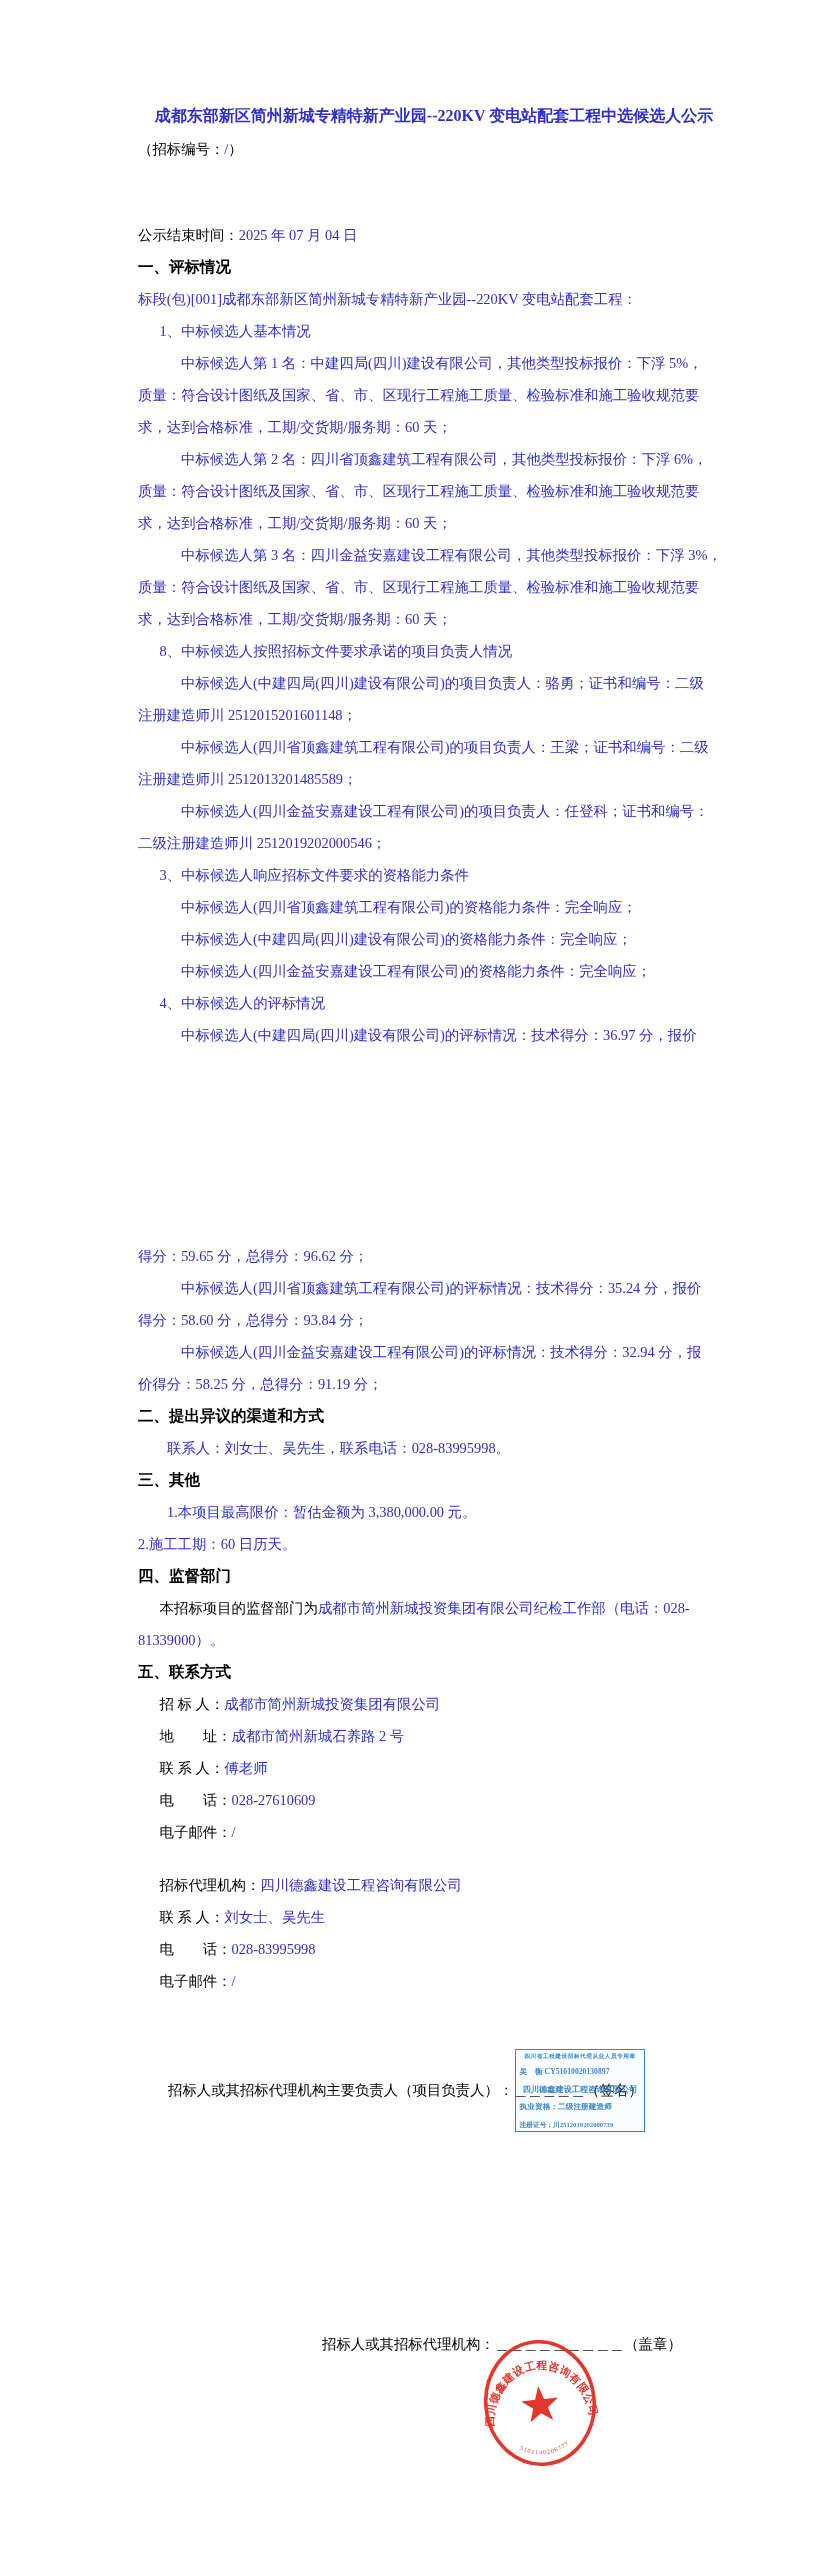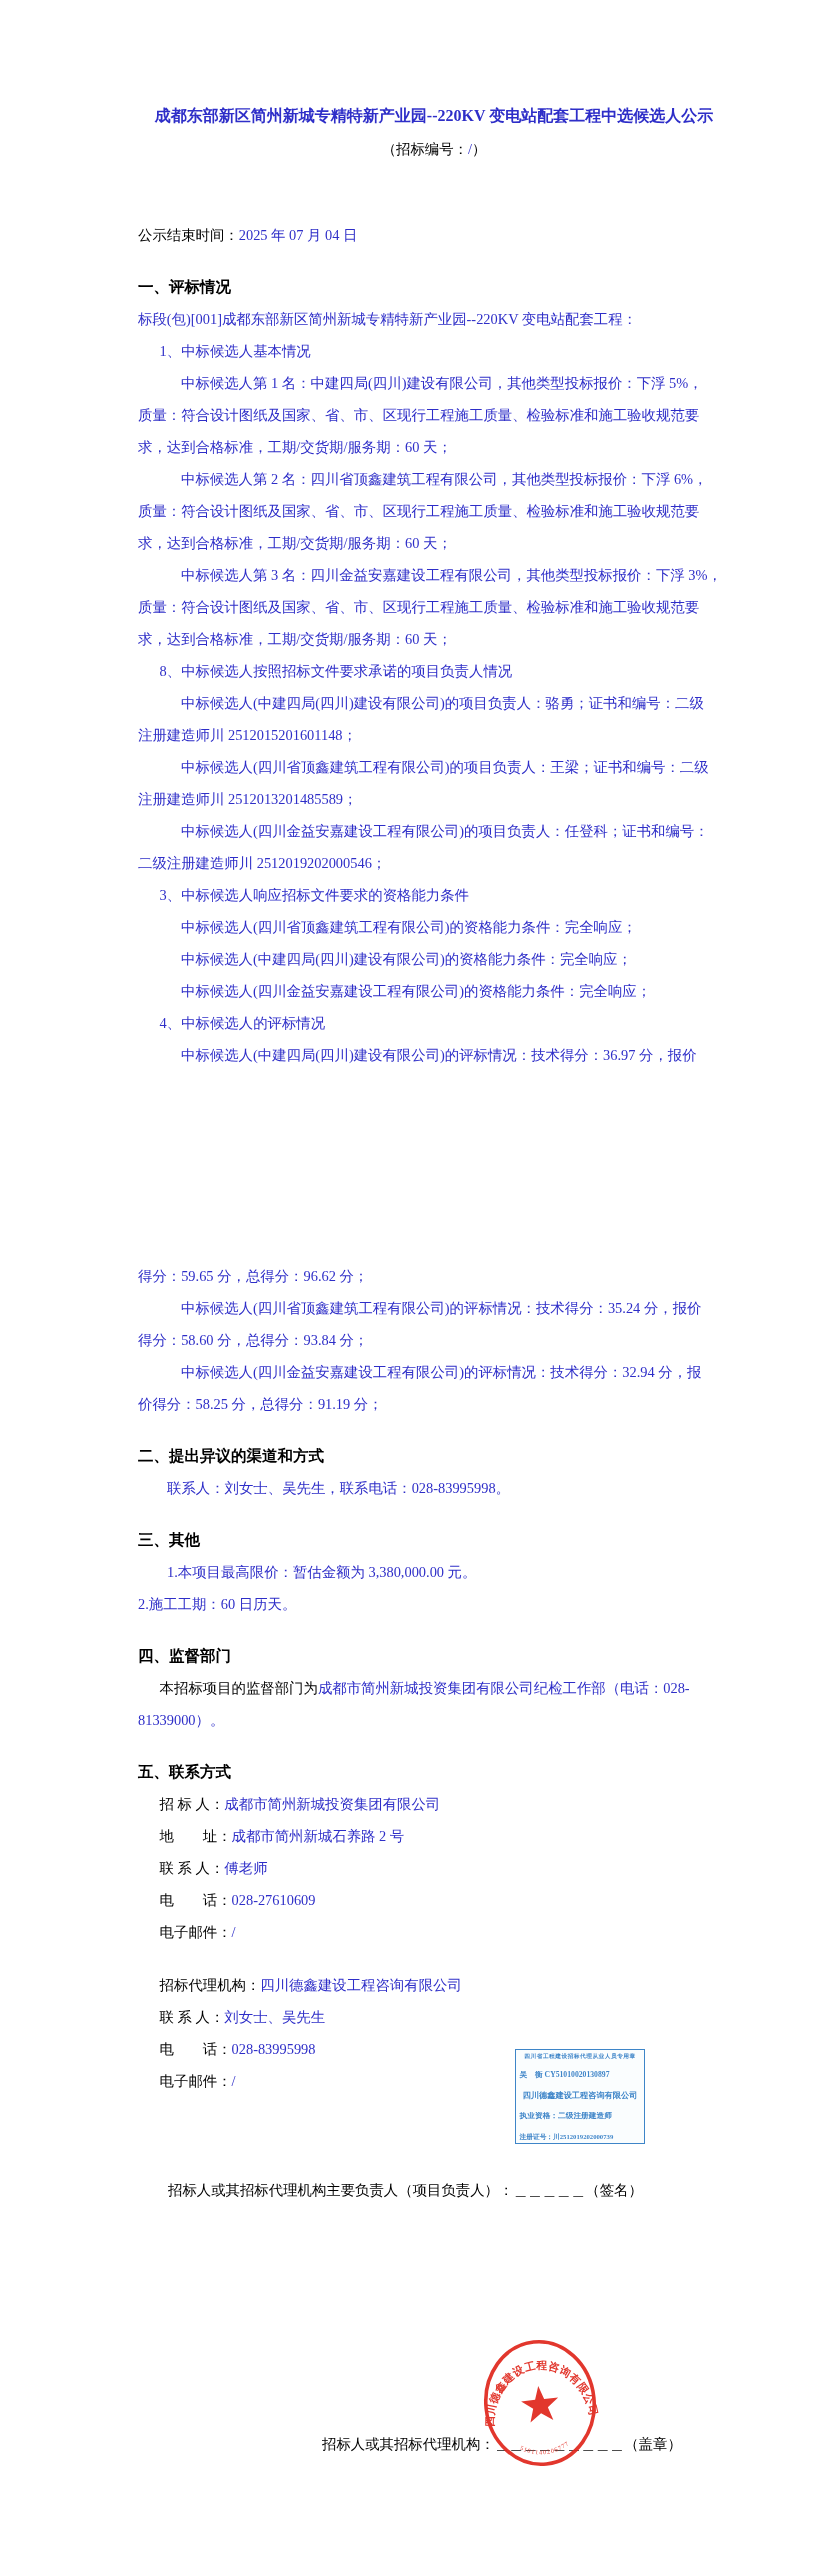--- a/index.html
+++ b/index.html
@@ -8,37 +8,37 @@
     --stamp-blue:#2E7BC4;
     --stamp-red:#E0281E;
   }
   *{margin:0;padding:0;box-sizing:border-box;}
   html,body{background:#ffffff;}
   body{font-family:"Liberation Serif","DejaVu Serif",serif;}
   .page{position:relative;width:818px;height:3468px;background:#ffffff;overflow:hidden;}
   .content{position:absolute;left:16px;top:0;right:0;padding:98px 88px 0 122px;}
   .line{height:32px;line-height:32px;font-size:14.4px;white-space:nowrap;color:var(--black);}
   .title{height:35px;line-height:35px;font-size:16px;font-weight:bold;text-align:center;}
-  .center{text-align:center;}
-  .h{font-size:15.5px;font-weight:bold;margin-top:20px;}
+  .center{}
+  .h{font-size:15.5px;font-weight:bold;}
   .blue{color:var(--blue);}
   .black{color:var(--black);}
   .ind-42{padding-left:21.6px;}
   .ind-56{padding-left:29px;}
   .ind-58{padding-left:30px;}
   .ind-84{padding-left:43px;}
   .ind-358{padding-left:184px;}
   .sp-a{height:54px;}
   .sp-page{height:189px;}
   .sp-agency{height:20.6px;}
   .sp-sign{height:77px;}
   .sp-seal{height:222px;}
   
   .blue-stamp{
-    position:absolute;left:515px;top:2049px;width:130px;height:95px;
+    position:absolute;left:515px;top:2049px;width:130px;height:83px;
     border:1.5px solid var(--stamp-blue);color:var(--stamp-blue);
     display:flex;flex-direction:column;justify-content:space-between;
     padding:2.6px 1.5px;font-weight:bold;text-align:center;opacity:.92;
     background:rgba(160,200,235,0.06);
   }
   .blue-stamp div{white-space:nowrap;overflow:hidden;line-height:1.15;}
   .bs-l1{font-size:5.7px;letter-spacing:0.5px;}
   .bs-l2{font-size:7.7px;text-align:left;padding-left:2.1px;}
   .bs-l3{font-size:8.2px;}
   .bs-l4{font-size:7.7px;text-align:left;padding-left:2.1px;}

